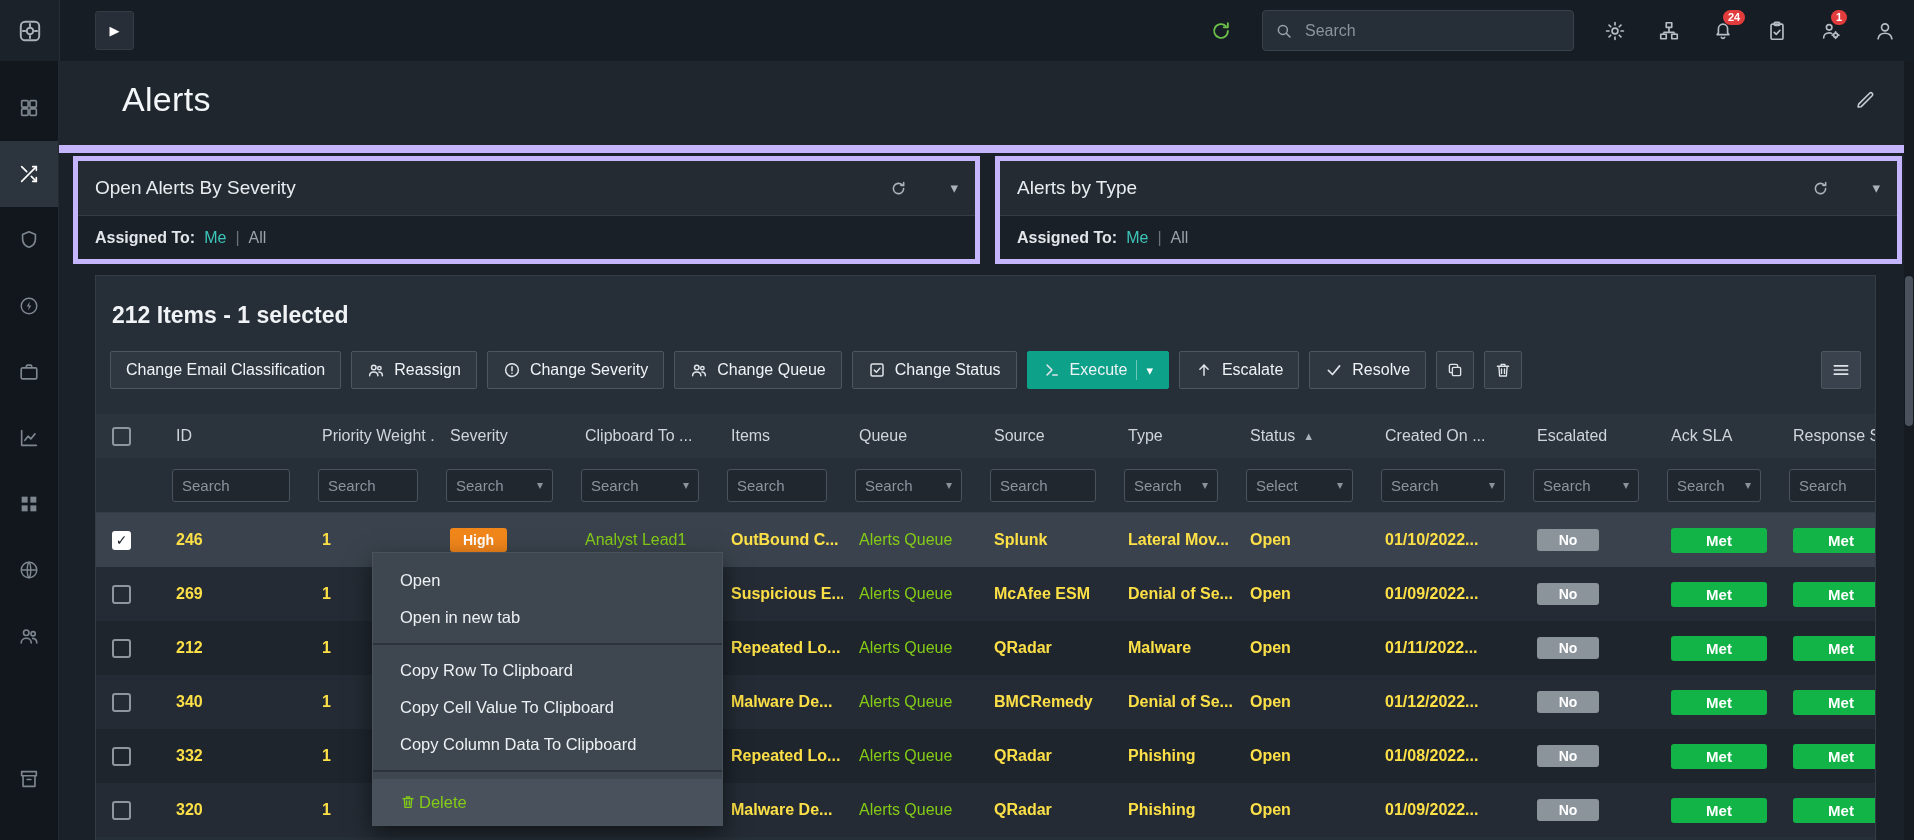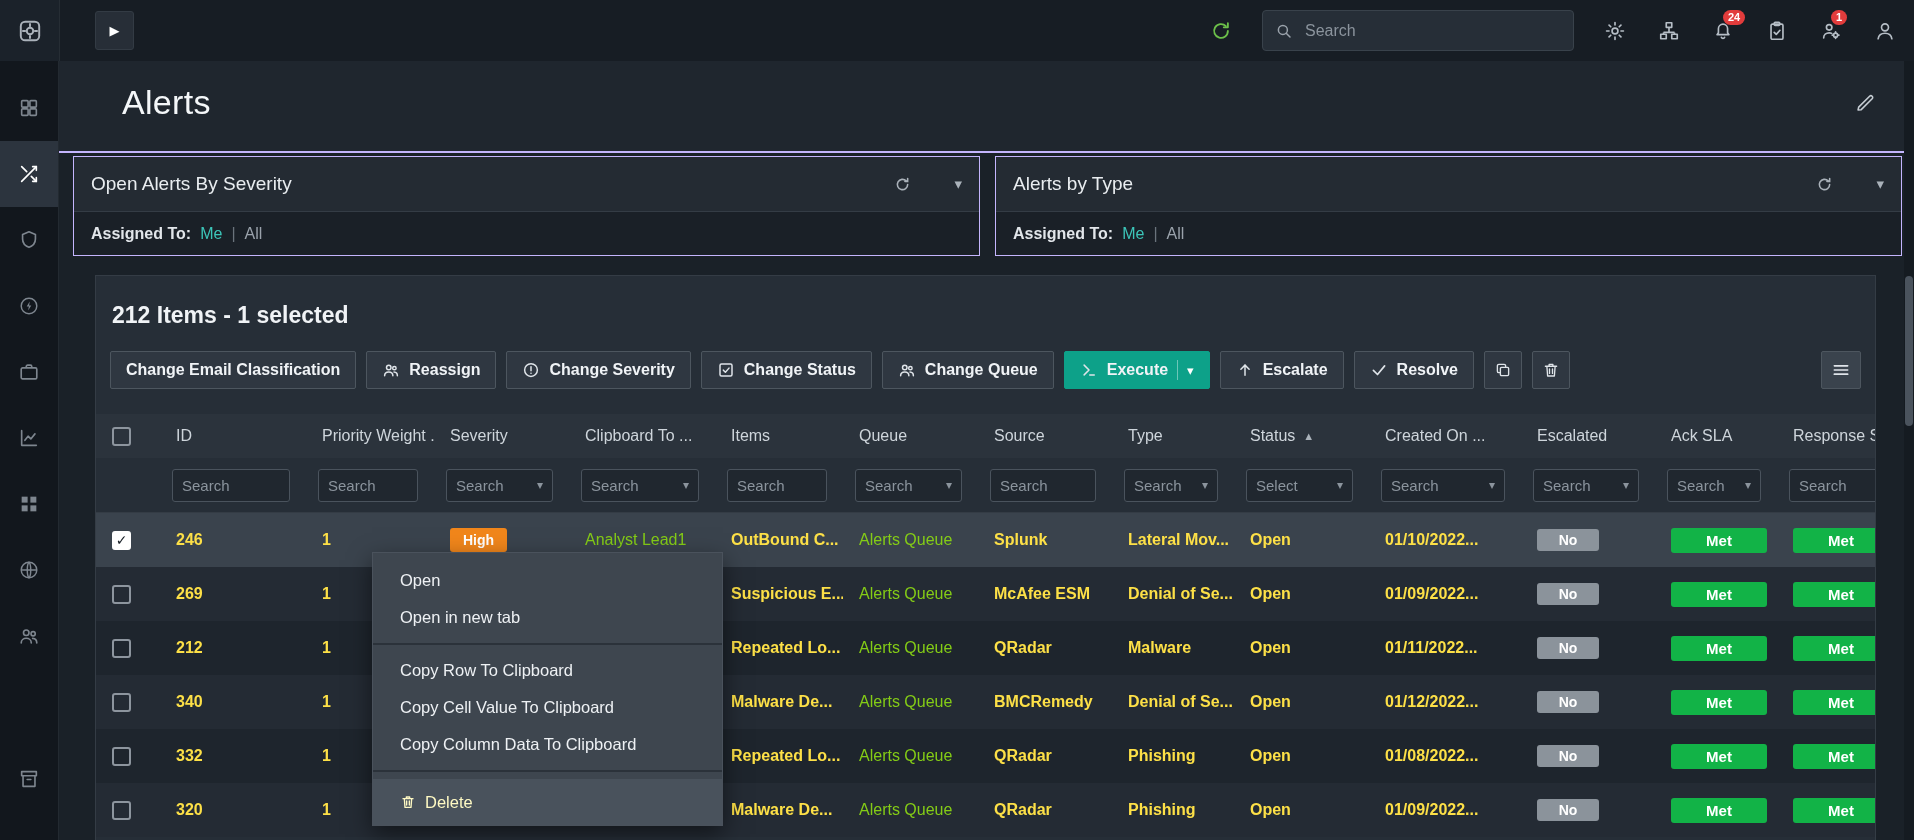--- a/index.html
+++ b/index.html
@@ -20,40 +20,40 @@
   .search-box input{flex:1;background:transparent;border:none;outline:none;color:#dfe4e8;font-size:16px;font-family:inherit;}
   .search-box input::placeholder{color:#8b949d;}
   .mag{color:#9aa2ab;display:flex;}
   .red-badge{position:absolute;top:-8px;left:13px;background:#e23c3c;color:#fff;font-size:11px;font-weight:700;border-radius:8px;padding:1px 5px;line-height:13px;}
   
   .sidebar{position:absolute;top:61px;left:0;bottom:0;width:59px;background:#12171d;border-right:1px solid #232a31;display:flex;flex-direction:column;padding-top:14px;box-sizing:border-box;z-index:15;}
   .side-item{height:66px;flex:0 0 auto;display:flex;align-items:center;justify-content:center;color:#7e868f;cursor:pointer;}
   .side-item.active{background:#2c343e;color:#ffffff;}
   .side-item.bottom{margin-top:auto;margin-bottom:28px;}
   
-  .title-band{position:absolute;left:59px;top:61px;right:0;height:92px;background:#1f262e;border-bottom:2px solid #c4b5fd;display:flex;align-items:center;padding:0 38px 8px 63px;box-sizing:border-box;}
+  .title-band{position:absolute;left:59px;top:61px;right:0;height:92px;background:#1f262e;border-bottom:8px solid #c4b5fd;display:flex;align-items:center;padding:0 38px 8px 63px;box-sizing:border-box;}
   .title-band h1{font-size:34px;font-weight:400;margin:0;letter-spacing:.3px;color:#f4f7f9;}
   .pencil{margin-left:auto;color:#c6cdd4;cursor:pointer;}
   
   .panels{position:absolute;left:73px;top:156px;right:12px;display:flex;gap:15px;}
-  .panel{flex:1;border:1px solid #c4b5fd;background:#1a2027;}
+  .panel{flex:1;border:5px solid #c4b5fd;background:#1a2027;}
   .panel-header{height:54px;background:#242b33;display:flex;align-items:center;padding:0 17px;}
   .panel-title{font-size:19px;color:#e9edf0;}
   .panel-refresh{margin-left:auto;color:#aab2ba;display:flex;cursor:pointer;}
   .panel-caret{margin-left:42px;color:#aab2ba;font-size:15px;cursor:pointer;}
   .panel-sub{height:43px;border-top:1px solid #343c45;display:flex;align-items:center;gap:9px;padding:0 17px;font-size:16px;background:#1a2027;}
   .sub-label{font-weight:700;color:#e2e6ea;}
   .teal-link{color:#3cc5b9;cursor:pointer;}
   .sep{color:#6a737c;}
   .gray-link{color:#9aa2ab;cursor:pointer;}
   
   .card{position:absolute;left:95px;top:275px;width:1781px;bottom:0;background:#262e37;border:1px solid #343c45;border-bottom:none;overflow:hidden;box-sizing:border-box;}
   .summary{padding:26px 16px 0;font-size:23px;font-weight:700;color:#f0f3f6;}
   .toolbar{display:flex;align-items:center;gap:10px;padding:0 14px;margin-top:22px;}
-  .tb-btn{height:38px;display:flex;align-items:center;gap:9px;padding:0 15px;background:#2f3741;border:1px solid #4d565f;border-radius:2px;color:#f0f3f6;font-size:16px;font-weight:700;font-family:inherit;cursor:pointer;white-space:nowrap;}
+  .tb-btn{height:38px;display:flex;align-items:center;gap:9px;padding:0 15px;background:#2f3741;border:1px solid #4d565f;border-radius:2px;color:#f0f3f6;font-size:16px;font-weight:400;font-family:inherit;cursor:pointer;white-space:nowrap;}
   .tb-btn svg{color:#dfe4e9;}
   .tb-btn.exec{background:#0da189;border-color:#0da189;}
   .exec-sep{width:1px;height:20px;background:rgba(255,255,255,.4);}
   .exec-caret{font-size:13px;color:#ffffff;}
   .tb-btn.icon-only{width:38px;padding:0;justify-content:center;box-sizing:border-box;}
   .tb-btn.menu-btn{margin-left:auto;width:40px;background:#3a434d;justify-content:center;padding:0;box-sizing:border-box;}
   .thead{display:flex;align-items:center;height:44px;background:#2b333c;margin-top:25px;font-size:16px;color:#ced5db;}
   .th{display:flex;align-items:center;gap:8px;padding-left:16px;box-sizing:border-box;flex:0 0 auto;cursor:pointer;white-space:nowrap;overflow:hidden;}
   .sort{font-size:11px;color:#aab2ba;}
   .tfilter{display:flex;align-items:center;height:54px;background:#262e37;border-bottom:1px solid #343c45;}
@@ -72,21 +72,21 @@
   .c6{width:134px}.c7{width:122px}.c8{width:135px}.c9{width:152px}.c10{width:134px}.c11{width:122px}.c12{width:140px}
   .cb{width:19px;height:19px;border:2px solid #8d959e;border-radius:3px;display:flex;align-items:center;justify-content:center;box-sizing:border-box;cursor:pointer;color:transparent;}
   .cb.checked{background:#ffffff;border-color:#ffffff;color:#1a2128;font-size:14px;font-weight:700;}
   .badge-high{display:inline-block;background:#f1861b;color:#fff;font-size:14px;font-weight:700;padding:4px 13px;border-radius:3px;}
   .badge-no{display:inline-block;background:#8b939b;color:#fff;font-size:14px;font-weight:700;width:62px;text-align:center;padding:3px 0;border-radius:3px;}
   .badge-met{display:inline-block;background:#12b347;color:#fff;font-size:15px;font-weight:700;width:96px;text-align:center;padding:4px 0;border-radius:3px;}
   
   .context-menu{position:absolute;left:372px;top:552px;width:351px;background:#3e464f;border:1px solid #4a525c;box-shadow:0 8px 22px rgba(0,0,0,.5);z-index:40;padding-top:9px;box-sizing:border-box;}
   .cm-item{height:37px;display:flex;align-items:center;padding-left:27px;font-size:16.5px;color:#eef1f4;cursor:pointer;}
   .cm-divider{height:2px;background:#2b323a;margin:7px 0;}
-  .cm-item.delete{height:46px;background:#49525c;color:#fef9c3;gap:9px;text-align:center;}
+  .cm-item.delete{height:46px;background:#49525c;color:#84cc16;gap:3px;text-align:center;}
   
   .page-scrollbar{position:absolute;top:61px;right:0;width:10px;bottom:0;background:#151b21;z-index:30;}
   .page-scrollbar .thumb{position:absolute;top:215px;right:1px;width:8px;height:150px;background:#4a535d;border-radius:4px;cursor:grab;}
 </style>
 </head>
 <body>
 
 <header class="topbar">
   <div class="logo-box">
     <svg width="26" height="26" viewBox="0 0 24 24" fill="none" stroke="currentColor" stroke-width="1.8" stroke-linecap="round" stroke-linejoin="round">
@@ -297,34 +297,34 @@
     </button>
     <button class="tb-btn">
       <svg width="18" height="18" viewBox="0 0 24 24" fill="none" stroke="currentColor" stroke-width="2" stroke-linecap="round">
           <circle cx="12" cy="12" r="8.5"></circle>
           <path d="M12 7.5V13"></path>
           <circle cx="12" cy="16.3" r="1.1" fill="currentColor" stroke="none"></circle>
         </svg>
       <span>Change Severity</span>
     </button>
     <button class="tb-btn">
-      <svg width="18" height="18" viewBox="0 0 24 24" fill="none" stroke="currentColor" stroke-width="2" stroke-linecap="round" stroke-linejoin="round">
-          <rect x="4" y="4" width="16" height="16" rx="2"></rect>
-          <path d="m8.5 12.2 2.7 2.8 4.8-5.5"></path>
-        </svg>
-      <span>Change Status</span>
-    </button>
-    <button class="tb-btn">
       <svg width="18" height="18" viewBox="0 0 24 24" fill="none" stroke="currentColor" stroke-width="2" stroke-linecap="round">
           <circle cx="9" cy="8.5" r="3"></circle>
           <path d="M3.5 19.5c0-3 2.5-5 5.5-5s5.5 2 5.5 5"></path>
           <circle cx="16.5" cy="9.5" r="2.3"></circle>
           <path d="M16 14.6c2.6.2 4.5 2 4.5 4.9"></path>
         </svg>
       <span>Change Queue</span>
+    </button>
+    <button class="tb-btn">
+      <svg width="18" height="18" viewBox="0 0 24 24" fill="none" stroke="currentColor" stroke-width="2" stroke-linecap="round" stroke-linejoin="round">
+          <rect x="4" y="4" width="16" height="16" rx="2"></rect>
+          <path d="m8.5 12.2 2.7 2.8 4.8-5.5"></path>
+        </svg>
+      <span>Change Status</span>
     </button>
     <button class="tb-btn exec">
       <svg width="18" height="18" viewBox="0 0 24 24" fill="none" stroke="currentColor" stroke-width="2" stroke-linecap="round" stroke-linejoin="round">
           <path d="M5.5 5.5 12 12l-6.5 6.5"></path>
           <path d="M13 18.5h6"></path>
         </svg>
       <span>Execute</span>
       <span class="exec-sep"></span>
       <span class="exec-caret">▾</span>
     </button>

